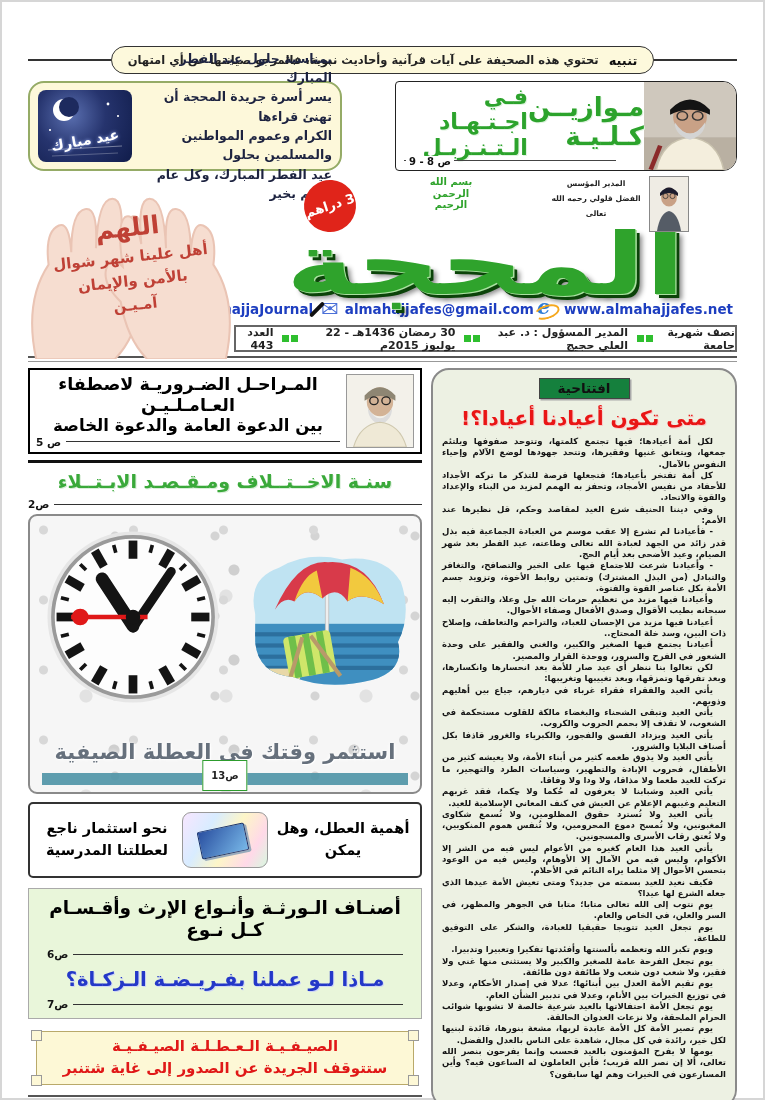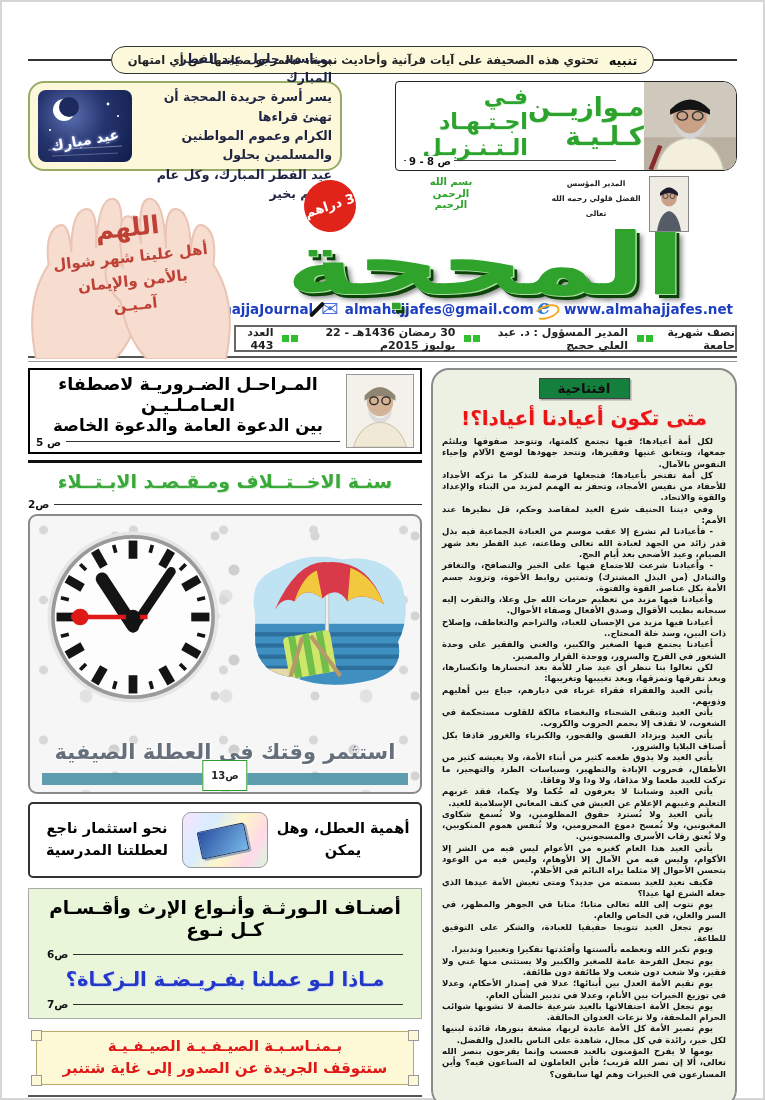--- a/index.html
+++ b/index.html
@@ -434,20 +434,20 @@
           <span class="ln"></span>
           <span class="pg">ص7</span>
         </div>
       </div>
 
       <div class="announce">
         <span class="tab tl"></span>
         <span class="tab bl"></span>
         <span class="tab tr"></span>
         <span class="tab br"></span>
-        <div>بـمنـاسـبـة الصيـفـيـة الصيـفـيـة</div>
+        <div>الصيـفـيـة الـعـطـلـة الصيـفـيـة</div>
         <div>ستتوقف الجريدة عن الصدور إلى غاية شتنبر</div>
       </div>
 
       <div class="endline"></div>
     </div>
   </div>
 </div>
 
 </body></html>

